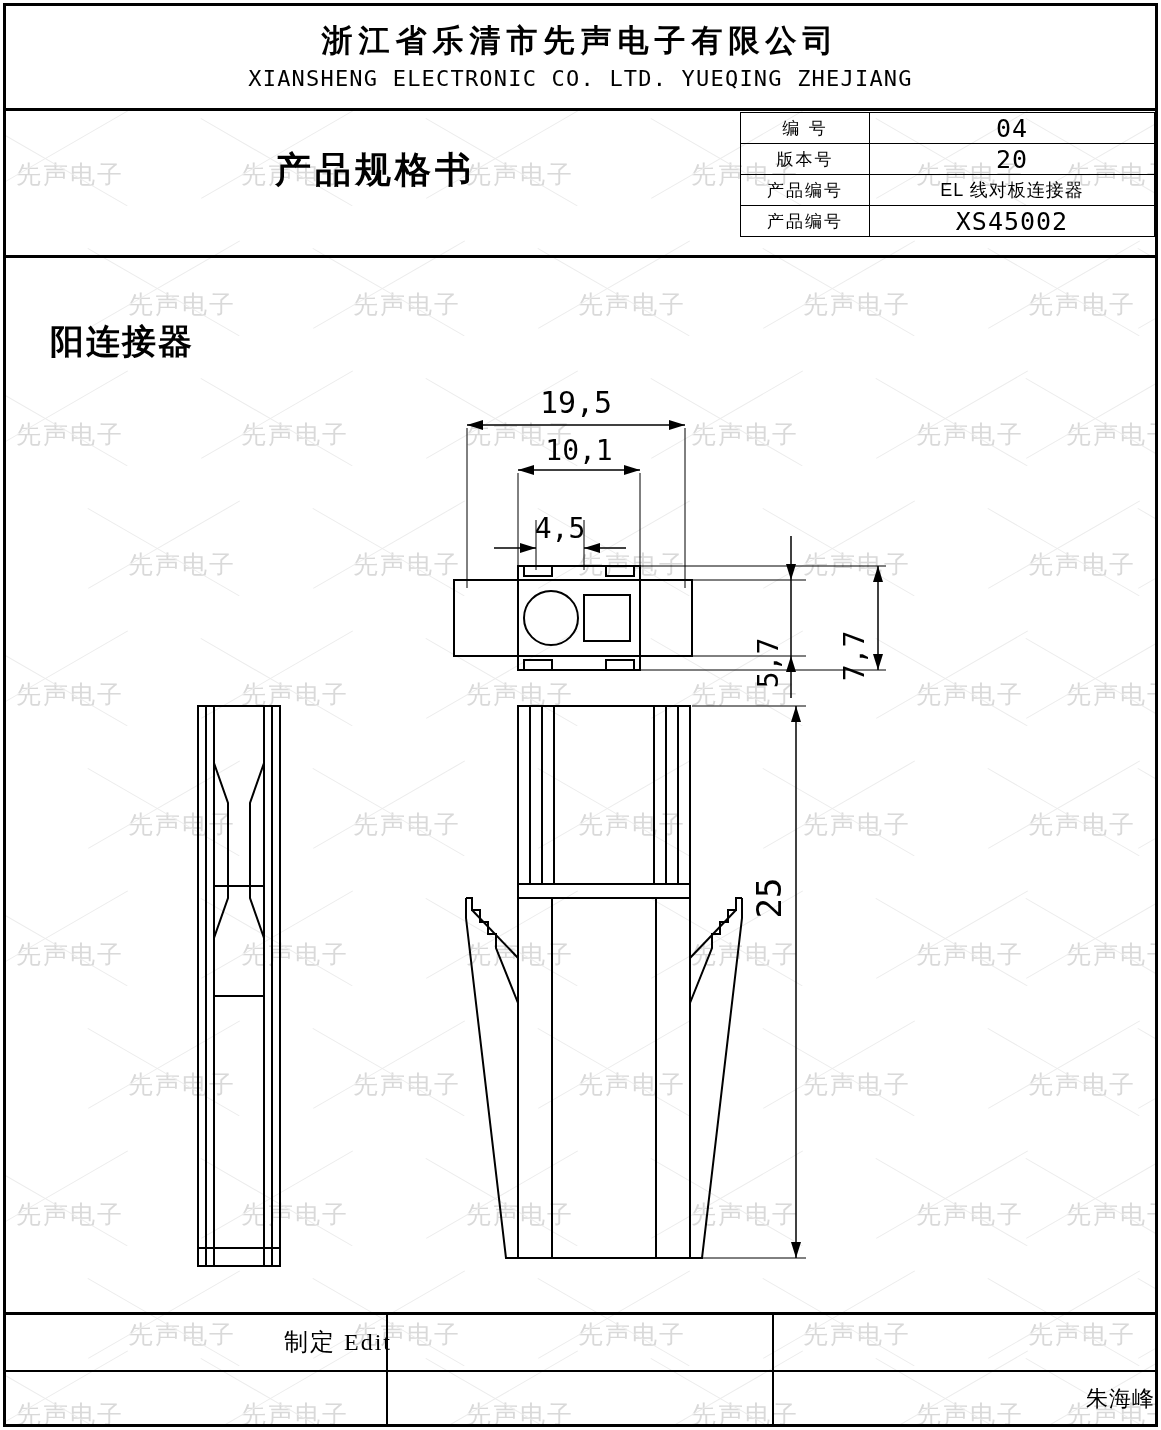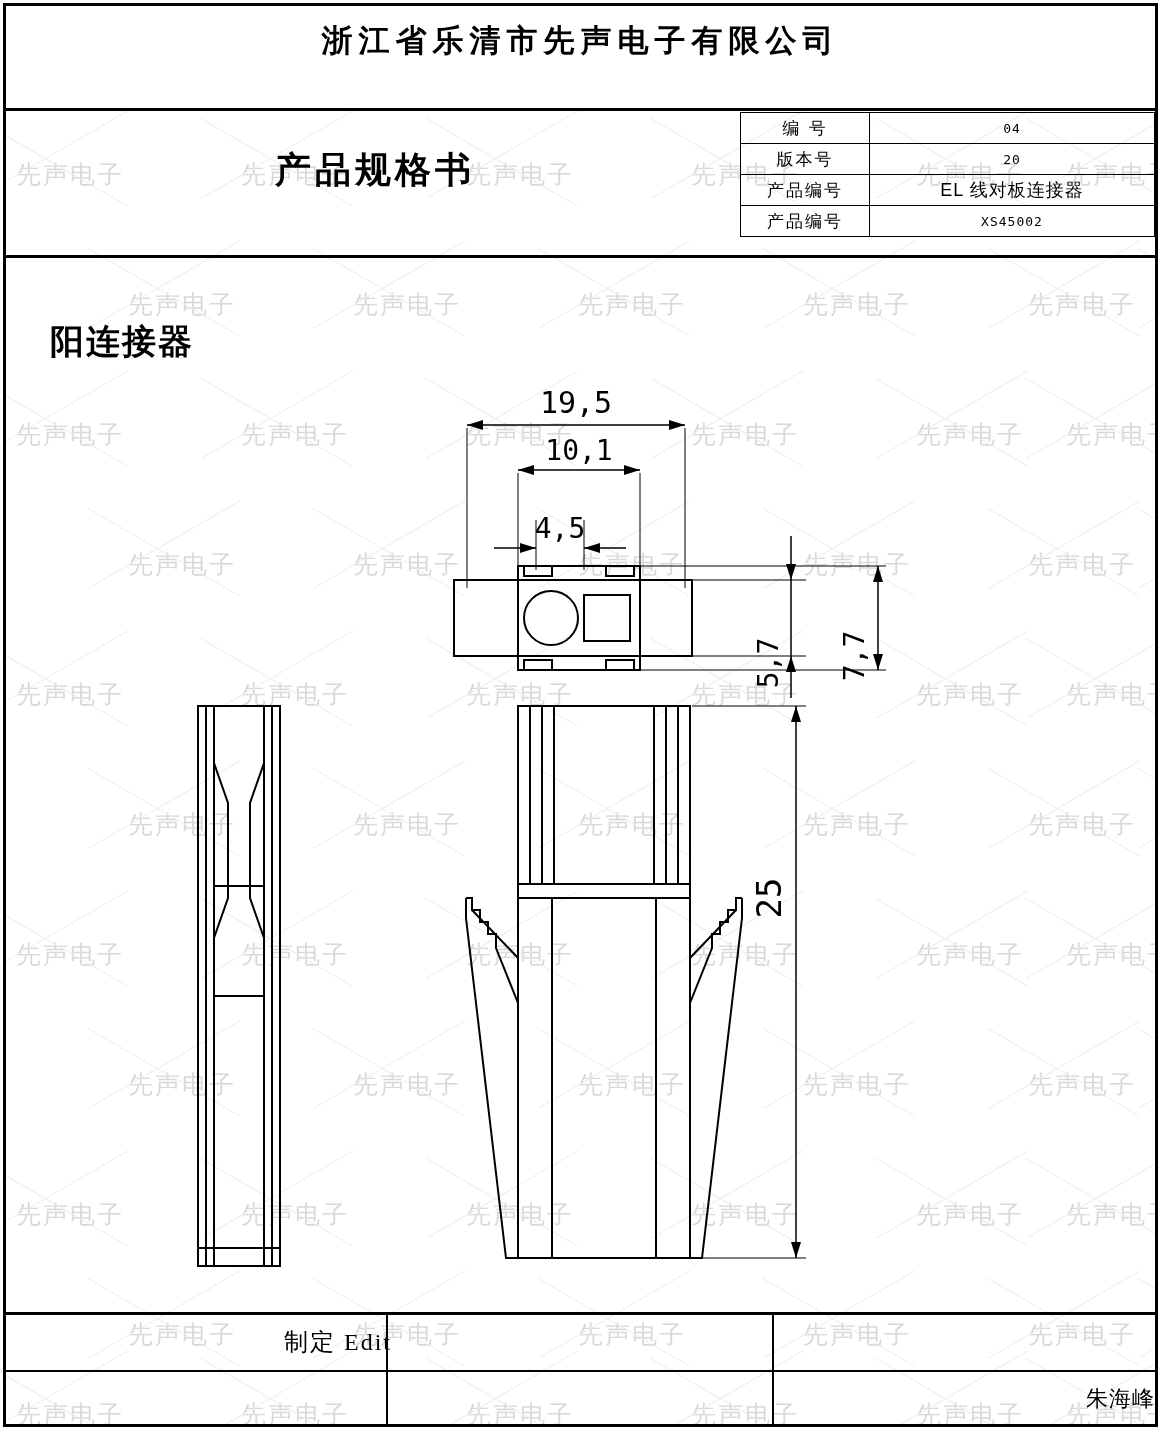--- a/index.html
+++ b/index.html
@@ -92,21 +92,21 @@
     text-align: center;
     vertical-align: middle;
     padding: 0 4px;
   }
   .info-table td.lbl {
     width: 120px;
     letter-spacing: 2px;
   }
   .info-table td.val {
     font-family: "DejaVu Sans Mono", monospace;
-    font-size: 13px;
+    font-size: 25px;
     letter-spacing: 1px;
   }
   .info-table td.val-cn {
     font-family: Liberation Sans, sans-serif;
     font-size: 18px;
     letter-spacing: 1px;
   }
 
   
   .section-label {
@@ -377,20 +377,21 @@
       <div class="wm-line" style="left: 870px; top: 1250px; width: 175px; transform: rotate(30deg);"></div>
       <div class="wm" style="left: 1060px; top: 1290px;">先声电子</div>
       <div class="wm-line" style="left: 1020px; top: 1330px; width: 175px; transform: rotate(-30deg);"></div>
       <div class="wm-line" style="left: 1020px; top: 1250px; width: 175px; transform: rotate(30deg);"></div>
     </div>
 
   <div class="outer-frame"></div>
 
   <div class="header">
     <div class="company-cn">浙江省乐清市先声电子有限公司</div>
+    <div class="company-en">XIANSHENG ELECTRONIC CO. LTD. YUEQING ZHEJIANG</div>
   </div>
 
   <div class="hline" style="left:6px; top:108px; width:1149px; height:3px;"></div>
   <div class="hline" style="left:6px; top:255px; width:1149px; height:3px;"></div>
   <div class="hline" style="left:6px; top:1312px; width:1149px; height:3px;"></div>
   <div class="hline" style="left:6px; top:1370px; width:1149px; height:2px;"></div>
   <div class="vline" style="left:386px; top:1312px; width:2px; height:112px;"></div>
   <div class="vline" style="left:772px; top:1312px; width:2px; height:112px;"></div>
 
   <div class="doc-title">产品规格书</div>

